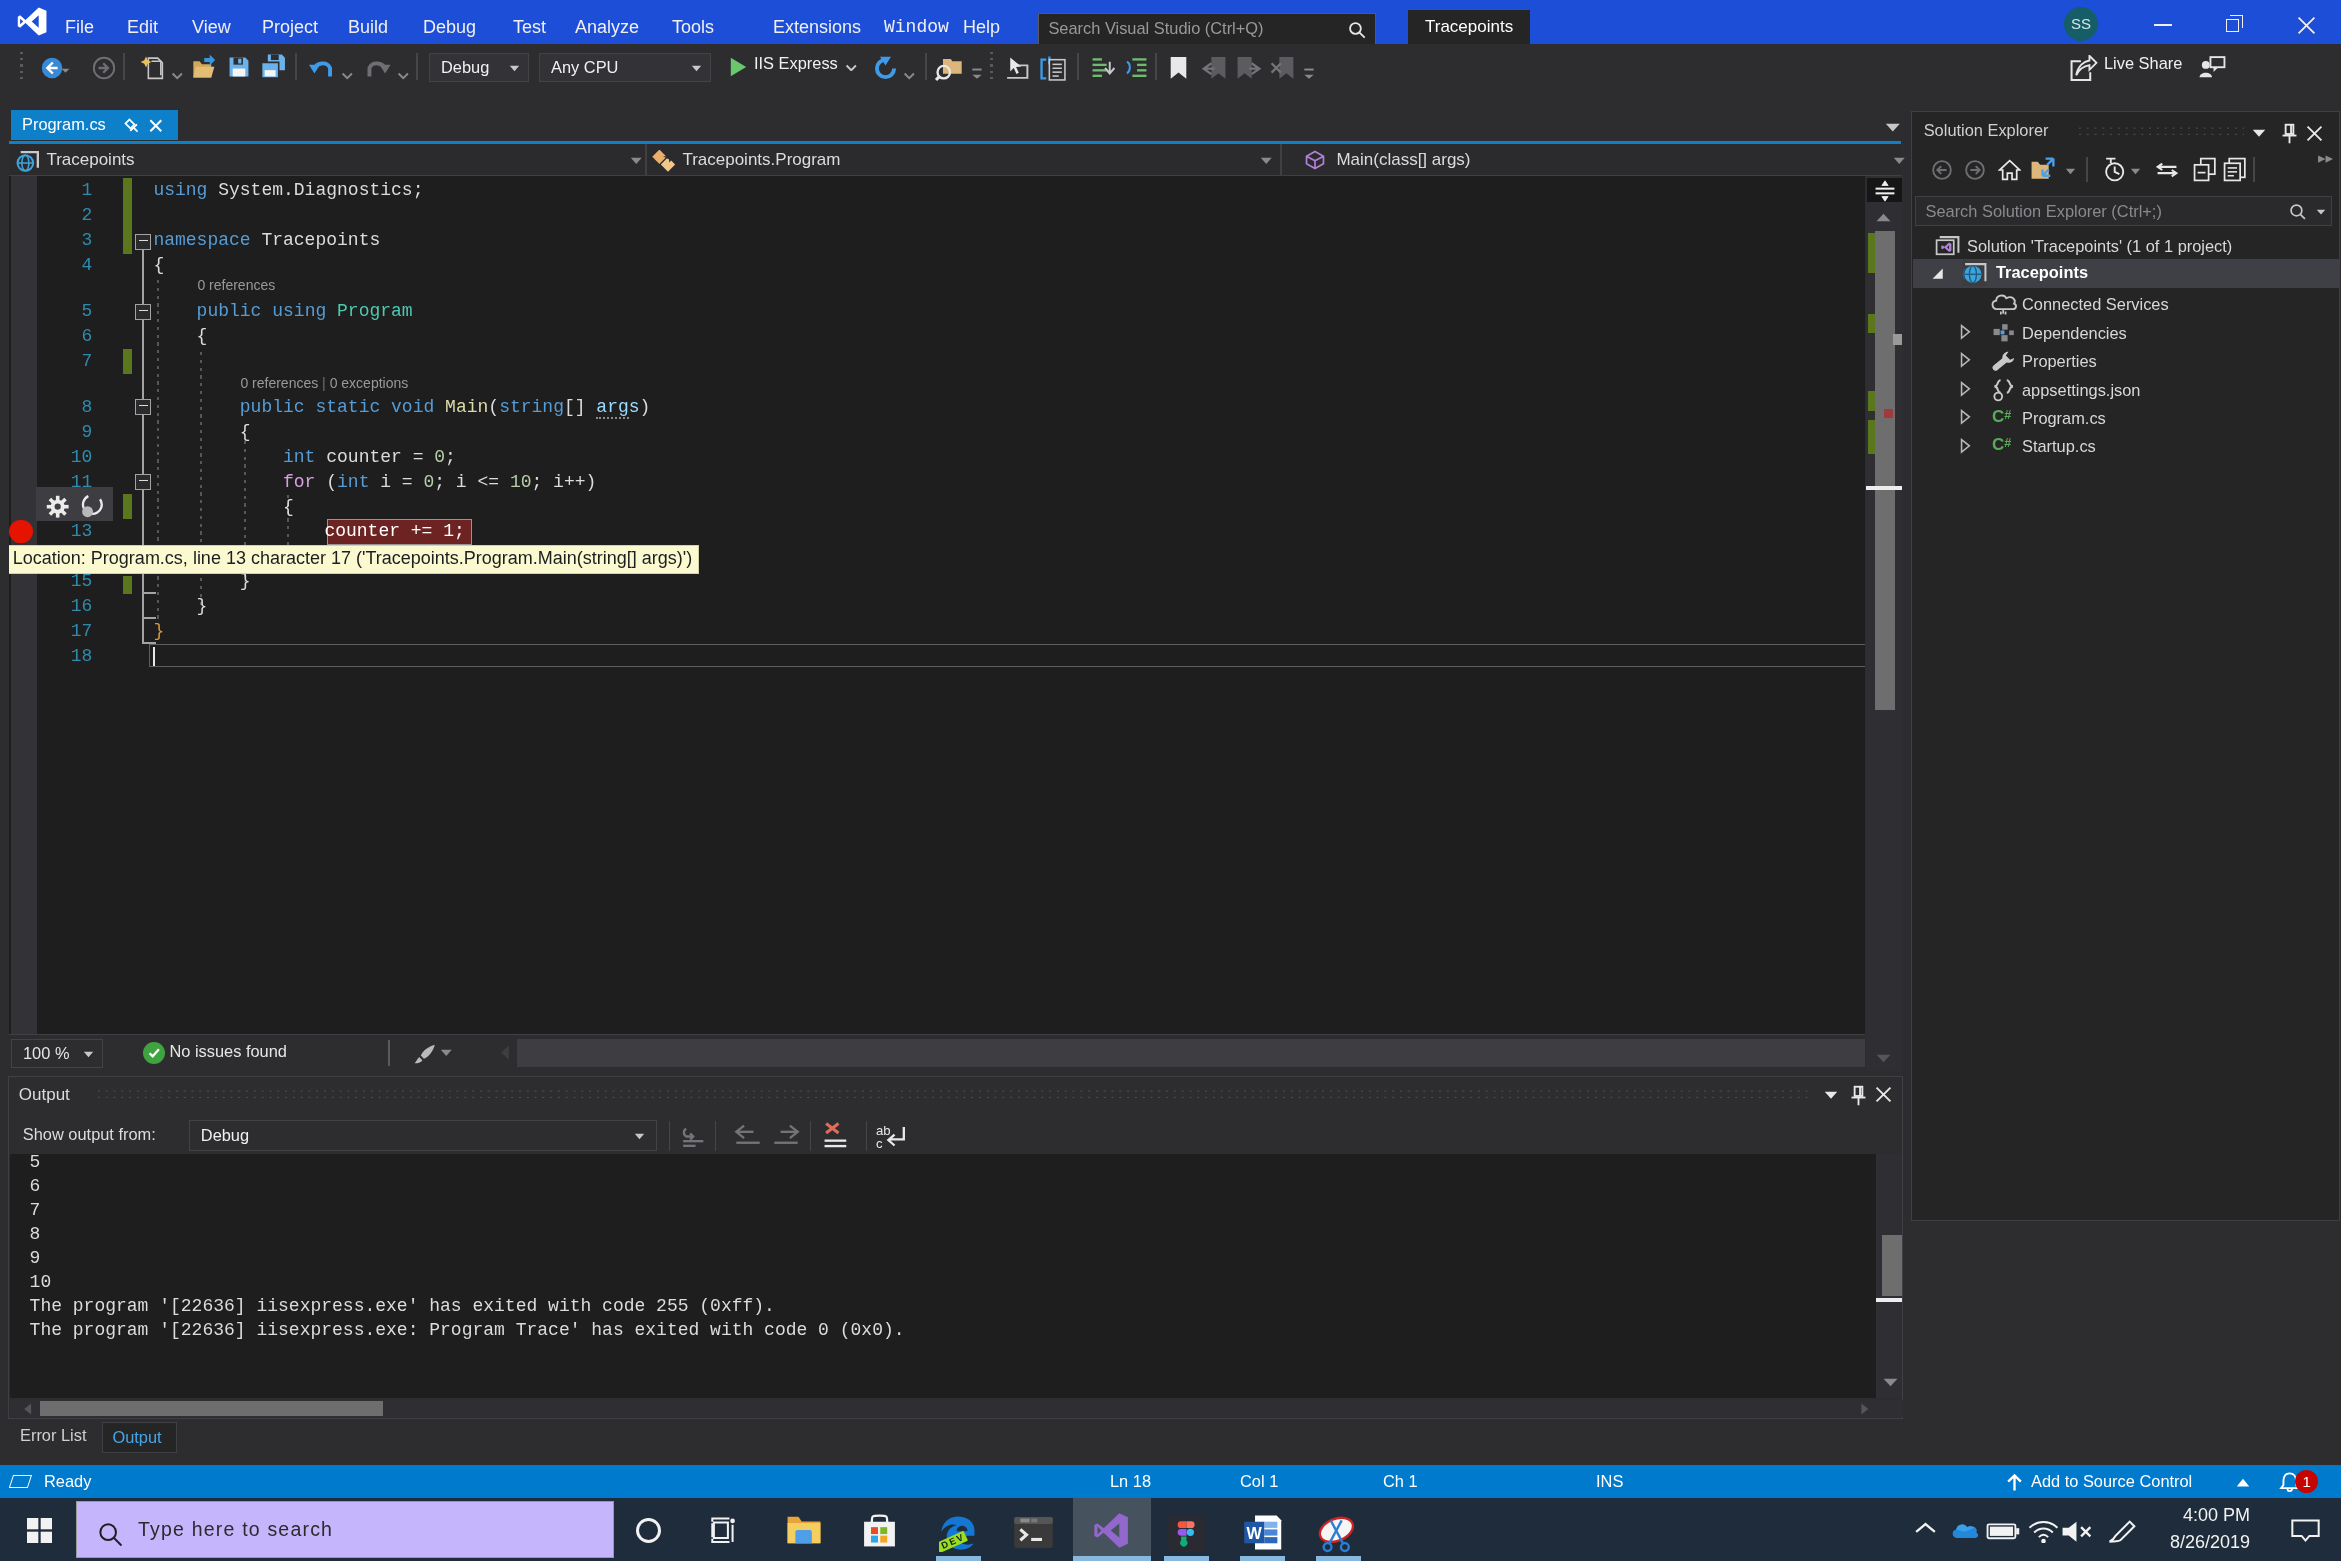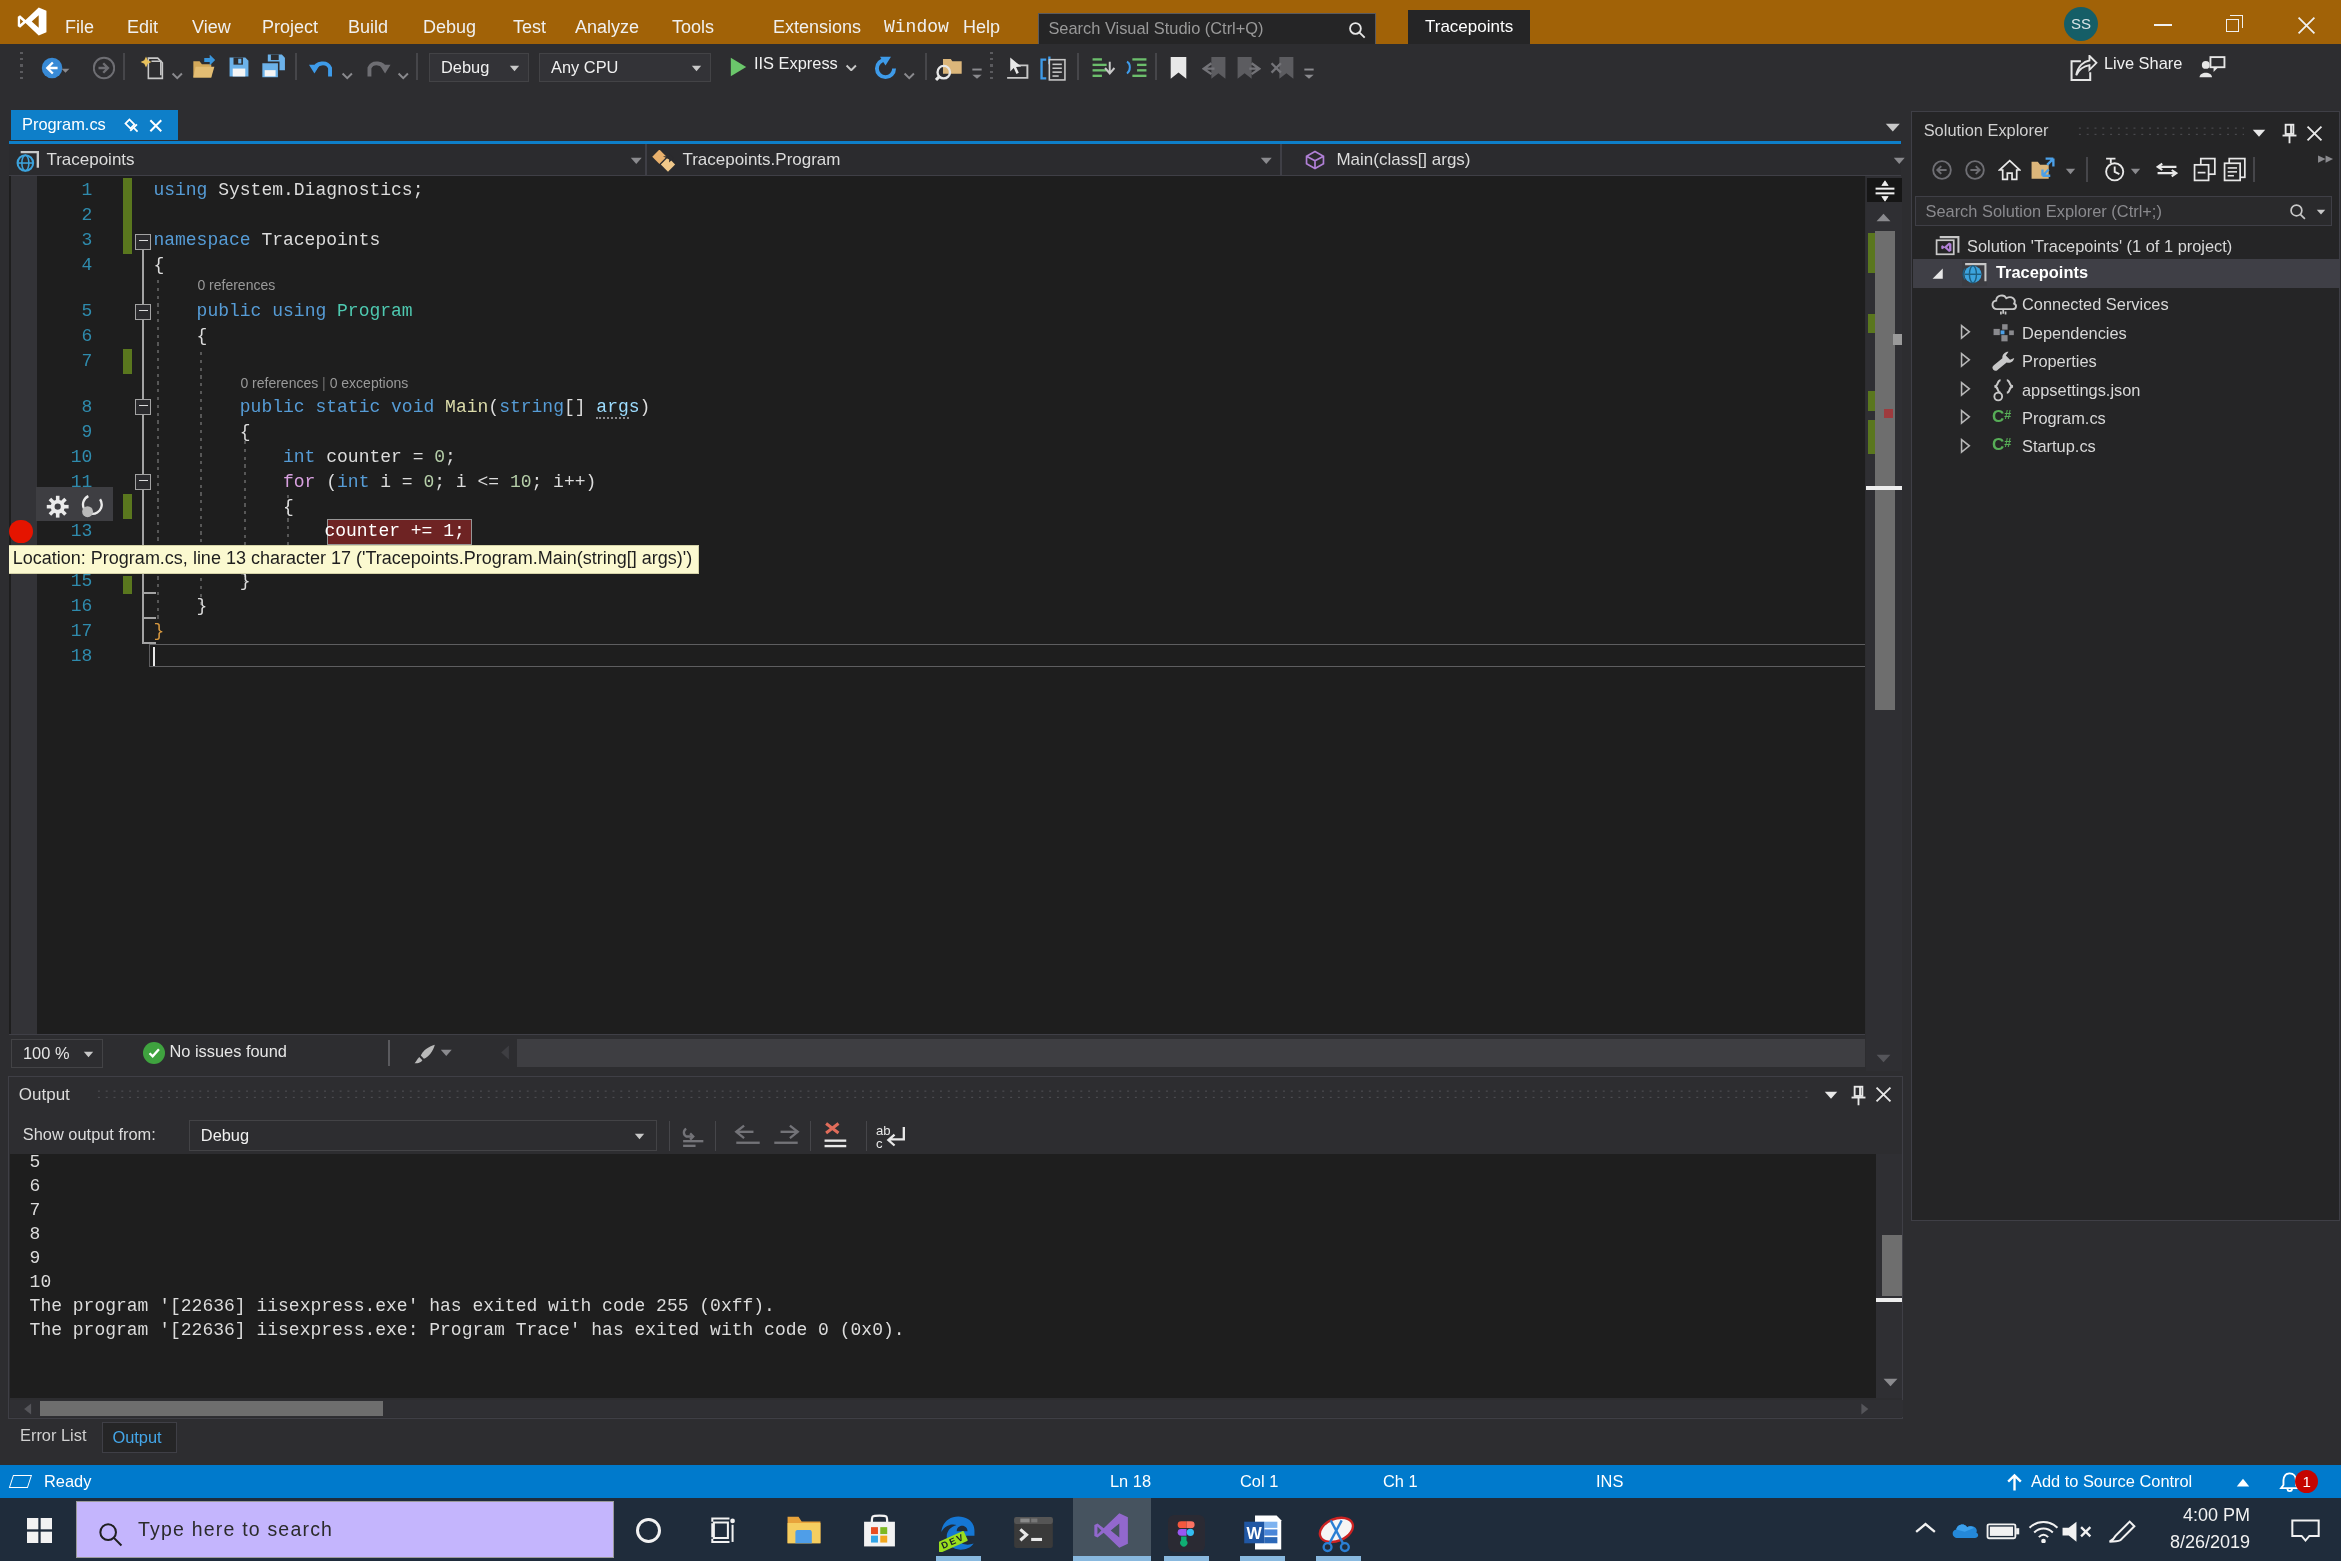--- a/index.html
+++ b/index.html
@@ -20,21 +20,21 @@
   .gbar { position:absolute; left:114px; width:8.6px; background:#5a771e; }
   .foldbox { position:absolute; left:126px; width:15.6px; height:15.6px; background:#2b2b2e; border:1.6px solid #a3a3a3; color:#e8e8e8; }
   .foldbox::after { content:""; position:absolute; left:2.3px; right:2.3px; top:4.7px; height:1.6px; background:#dcdcdc; }
   .menuitem { position:absolute; top:17px; font-size:18px; color:#f0f0f0; }
   .sep-v { position:absolute; width:1.6px; background:#46464a; }
 </style>
 </head>
 <body>
 <div class="abs" style="left:0;top:0;width:2342px;height:1561px;background:#2d2d30;"></div>
 
-<div id="titlebar" class="abs" style="left:0;top:0;width:2342px;height:44px;background:#a16207;">
+<div id="titlebar" class="abs" style="left:0;top:0;width:2342px;height:44px;background:#1d4ed8;">
 
   <svg class="abs" style="left:15.6px;top:6.2px;" width="33" height="31" viewBox="0 0 42 40">
     <path d="M29 2 L39 6 L39 34 L29 38 L12 22 L5 28 L2 26 L2 14 L5 12 L12 18 Z M29 12 L20 20 L29 28 Z M5 16.5 L5 23.5 L9 20 Z" fill="#ffffff"></path>
   </svg>
   <div class="menuitem" style="left:65px;">File</div>
   <div class="menuitem" style="left:127px;">Edit</div>
   <div class="menuitem" style="left:192px;">View</div>
   <div class="menuitem" style="left:262px;">Project</div>
   <div class="menuitem" style="left:348px;">Build</div>
   <div class="menuitem" style="left:423px;">Debug</div>

